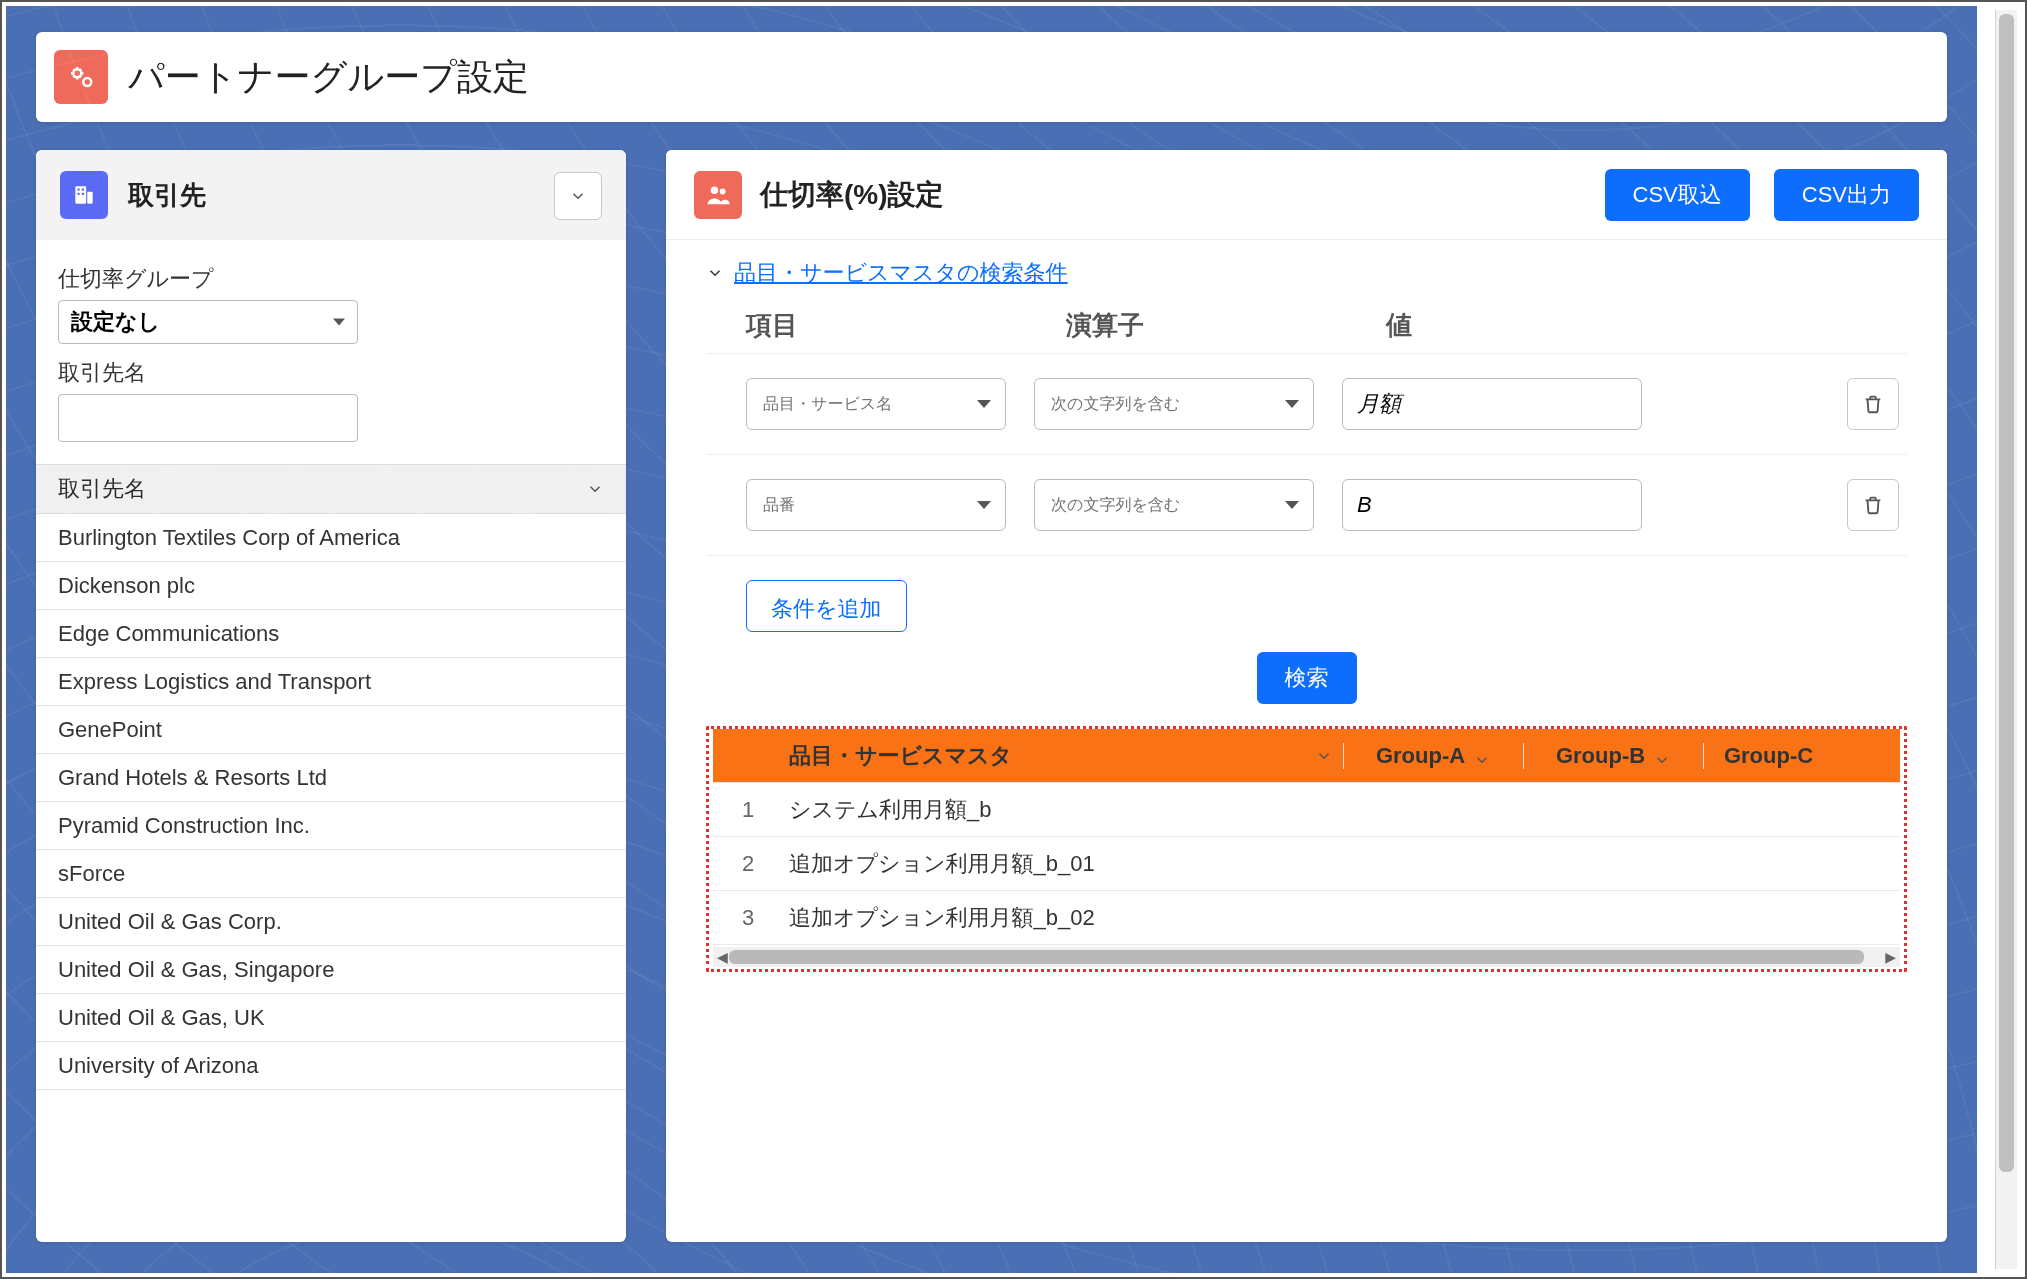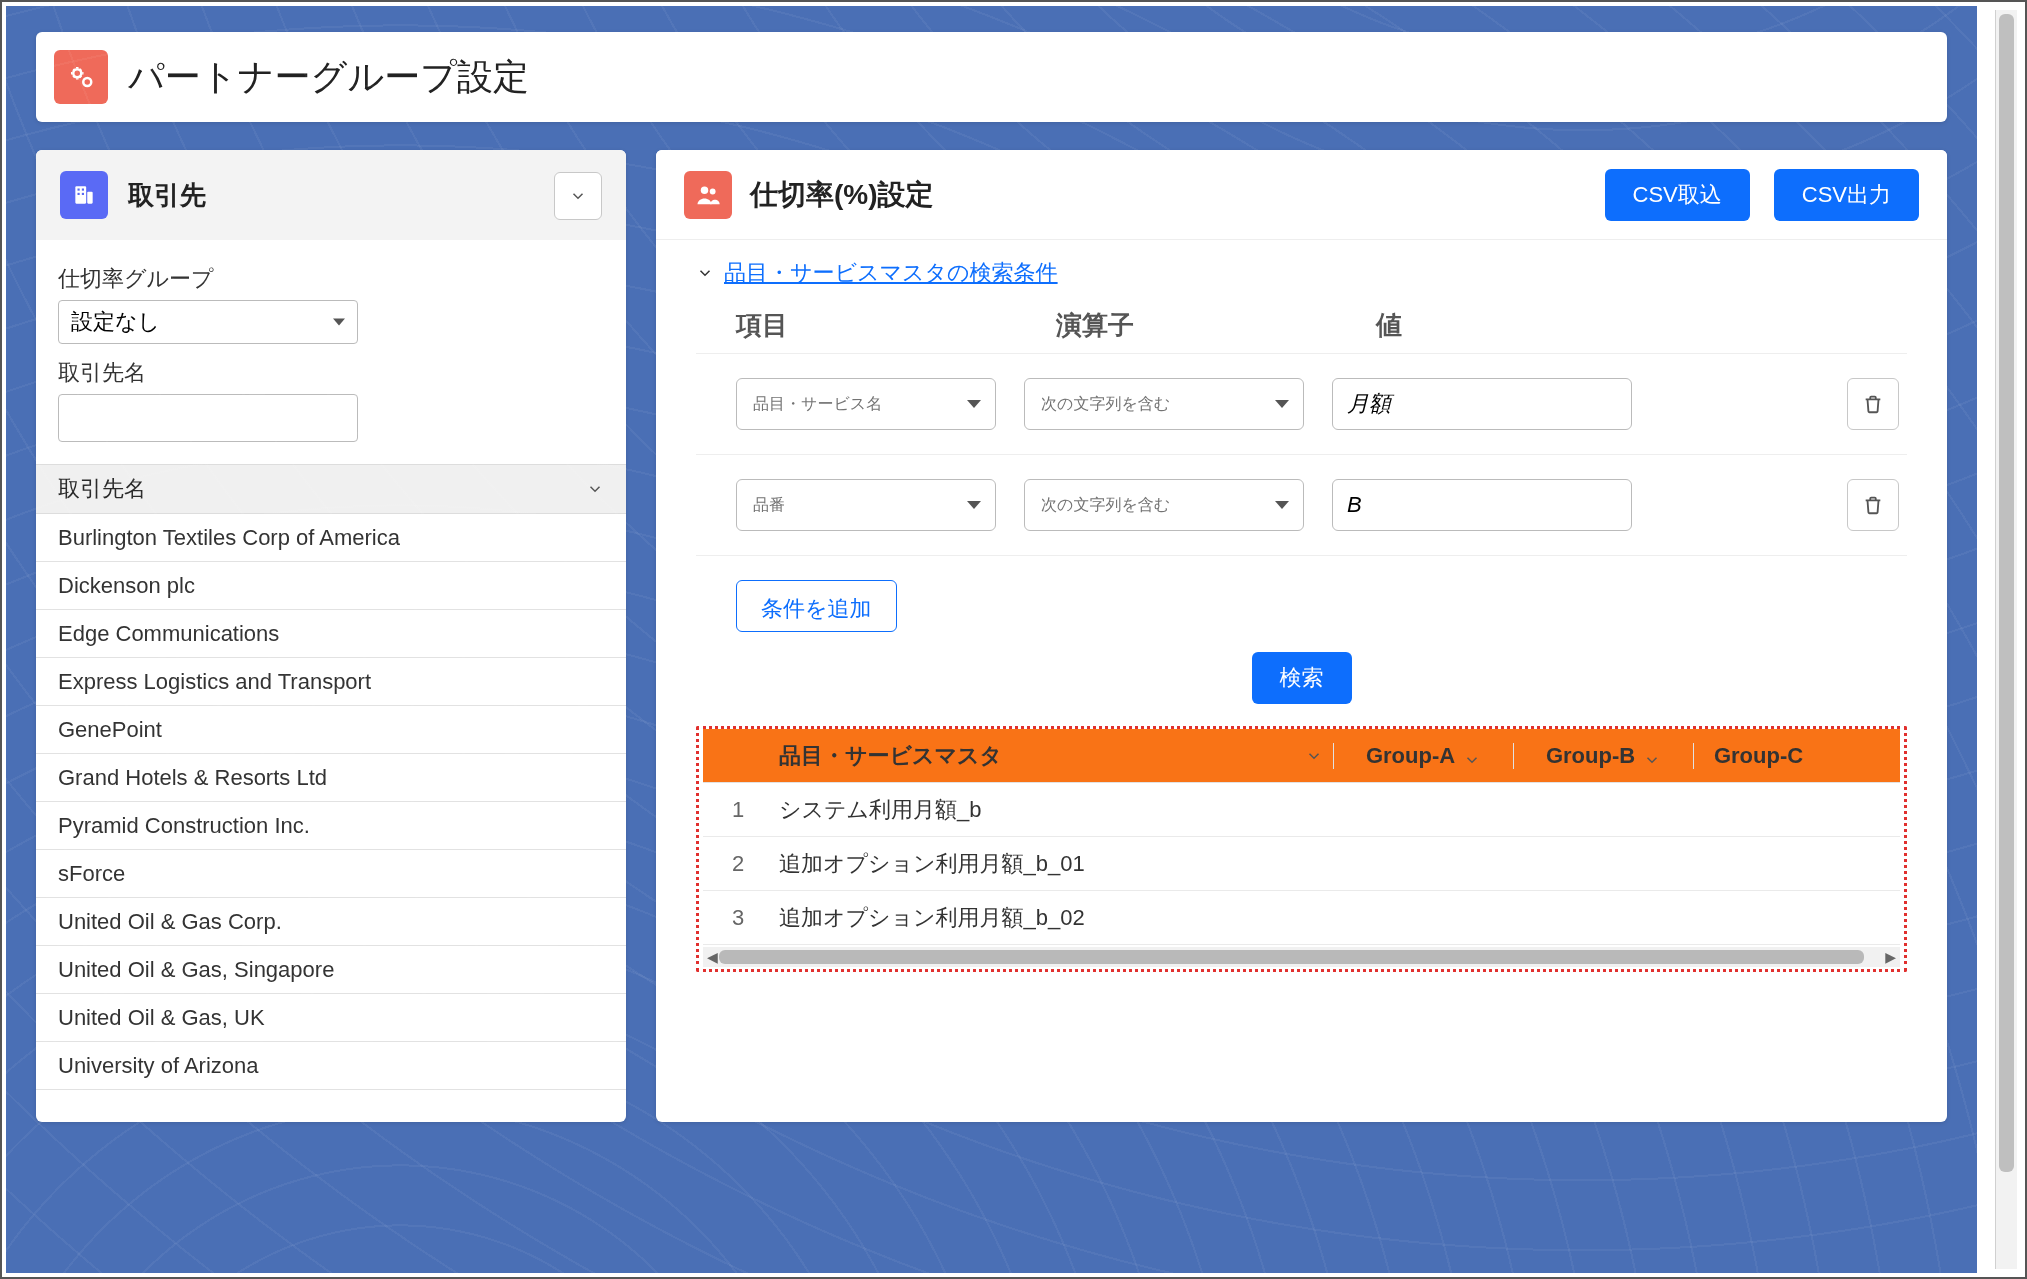--- a/index.html
+++ b/index.html
@@ -67,22 +67,22 @@
   }
   .page-header h1 {
     font-size: 36px;
     font-weight: 400;
     color:#222;
   }
   
   .content {
     margin: 28px 30px 0 30px;
     display:flex;
-    gap: 30px;
-    height: 972px;
+    gap: 40px;
+    height: 1092px;
   }
   .panel-left {
     width: 590px;
     flex: 0 0 590px;
     display:flex;
     flex-direction:column;
   }
   .panel-right {
     flex:1 1 auto;
     display:flex;
@@ -133,20 +133,21 @@
     width: 300px;
     height:44px;
     border:1px solid #bbb;
     border-radius:4px;
     padding:0 36px 0 12px;
     font-size:22px;
     background:#fff;
     position:relative;
     display:flex;align-items:center;
     cursor:pointer;
+    font-weight:bold;
   }
   .select::after{
     content:""; position:absolute; right:12px; top:50%;
     width:0;height:0;border-left:6px solid transparent;border-right:6px solid transparent;border-top:7px solid #555;
     transform:translateY(-50%);
   }
   .textin {
     width:300px;height:48px;
     border:1px solid #bbb;border-radius:4px;
     padding:0 10px;font-size:22px;background:#fff;

